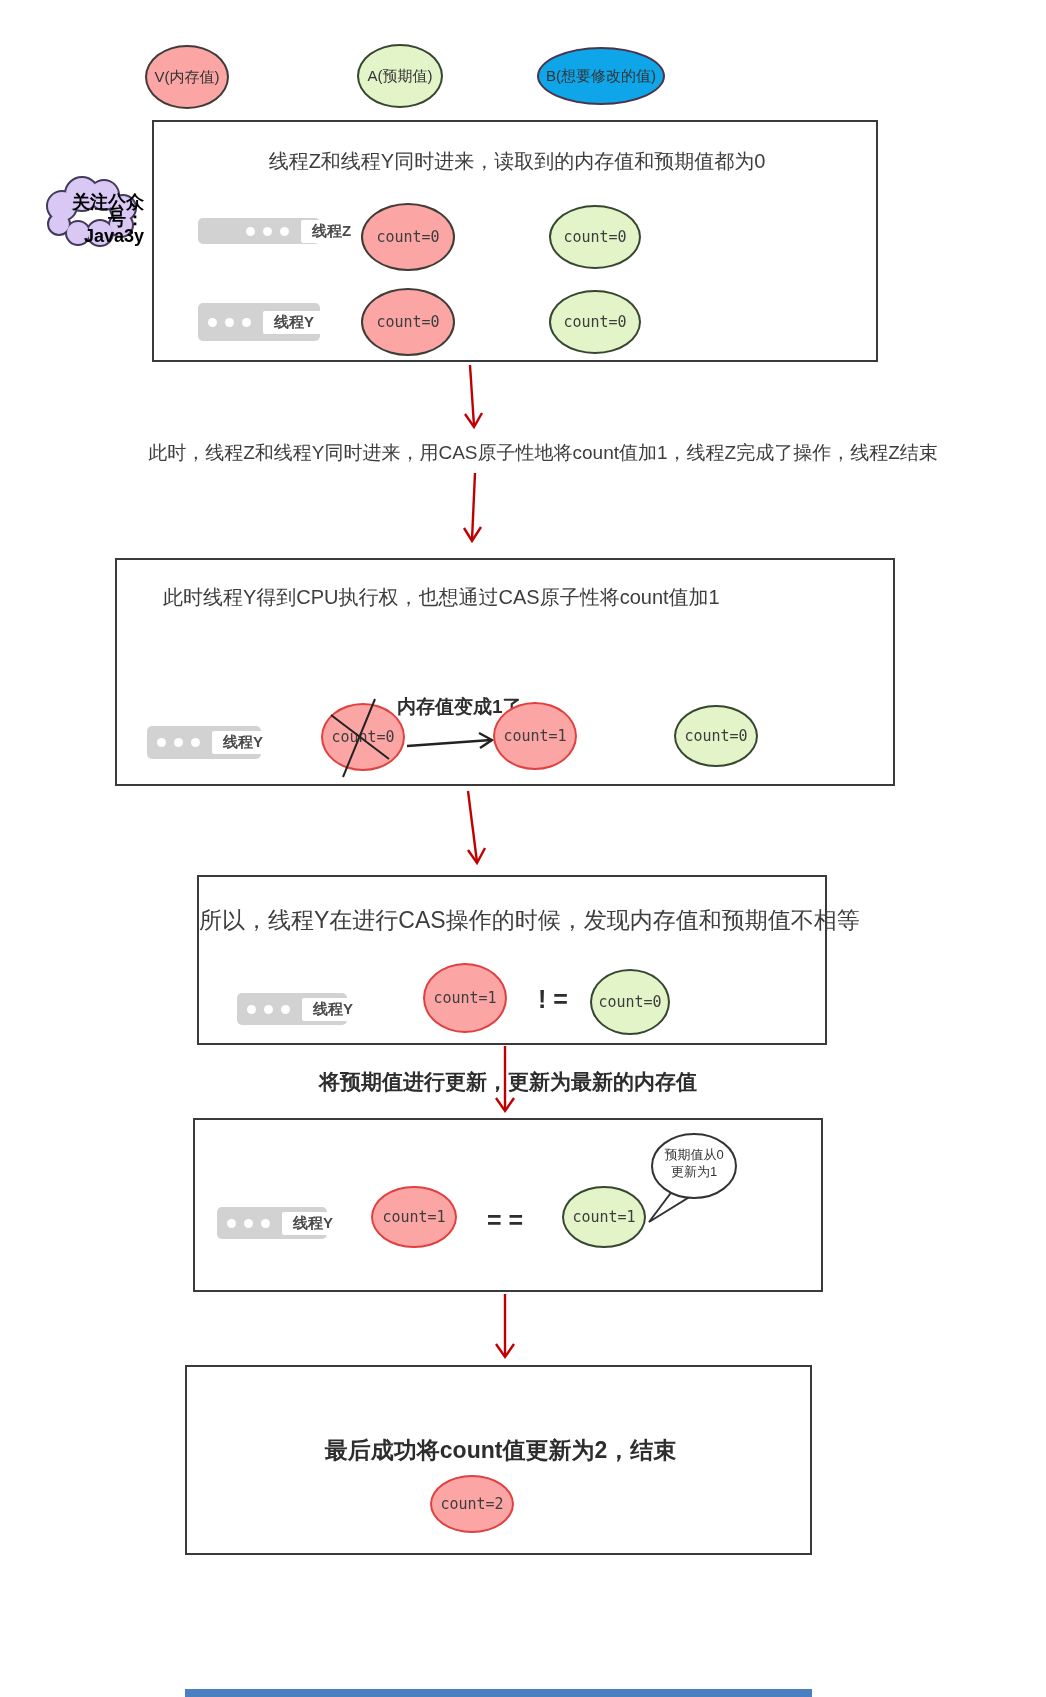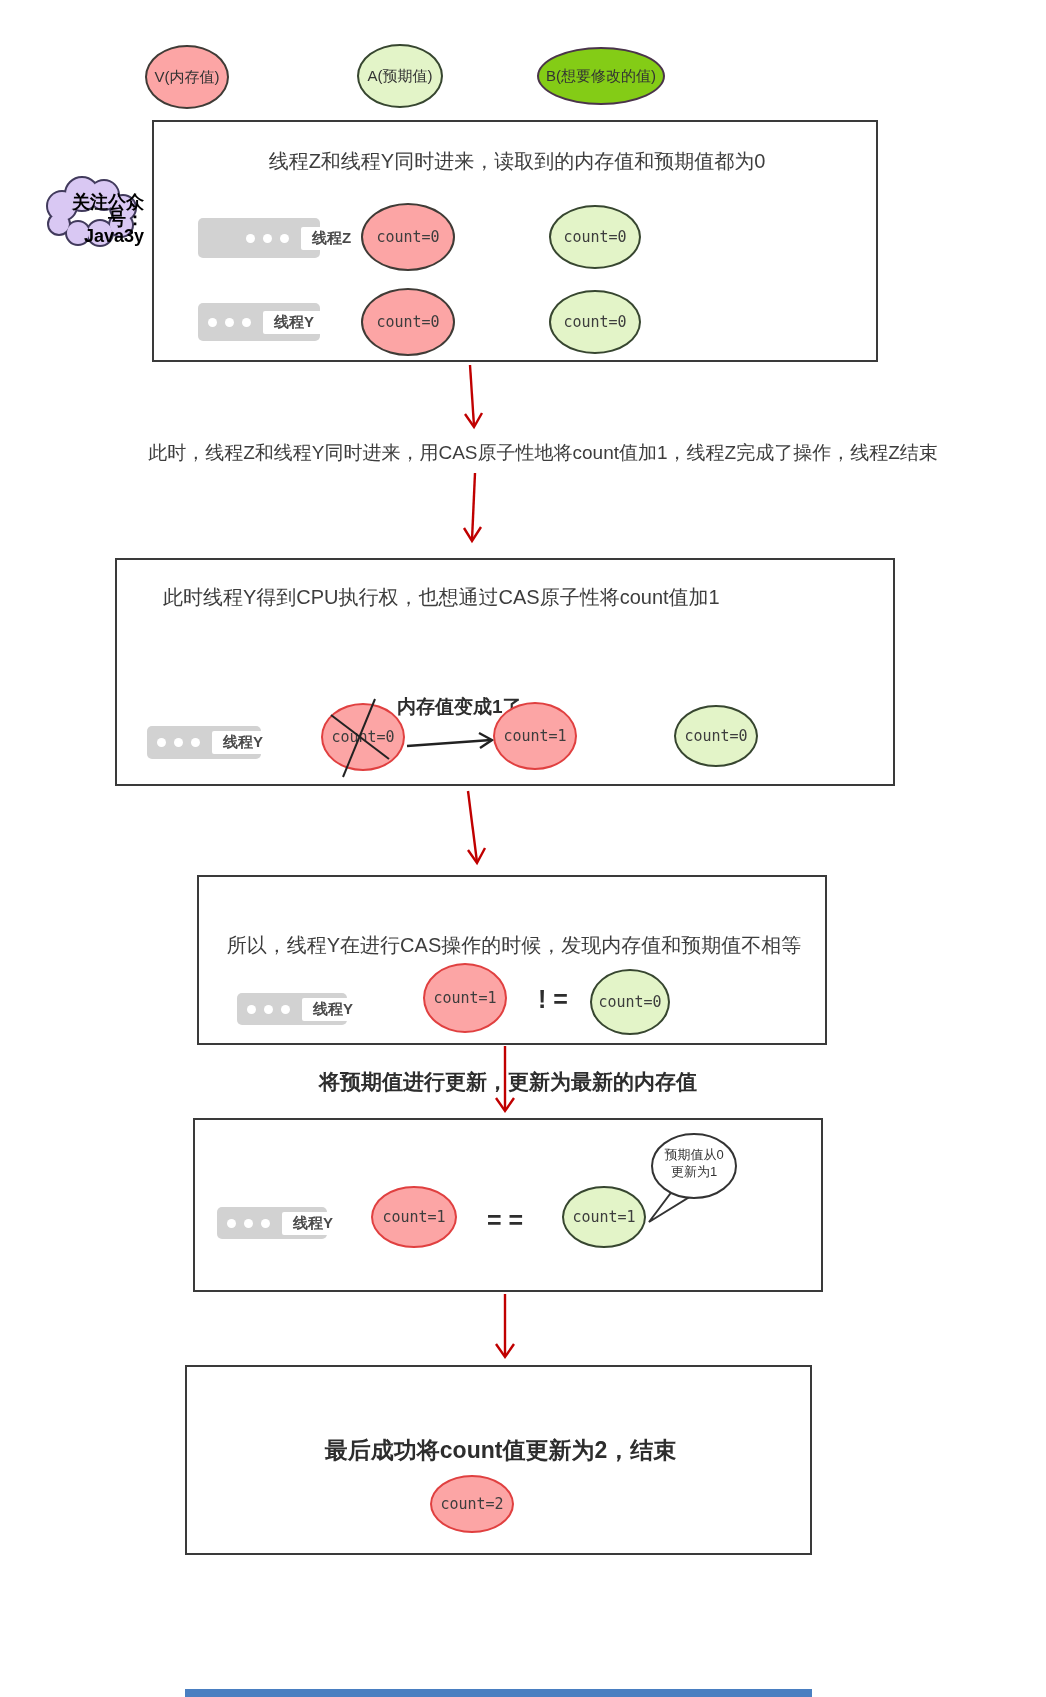--- a/index.html
+++ b/index.html
@@ -9,21 +9,21 @@
   }
   .abs { position:absolute; }
   
   .panel { position:absolute; background:#fff; border:2px solid #3a3a3a; box-sizing:border-box; }
   
   .ell { position:absolute; border-radius:50%; display:flex; align-items:center; justify-content:center; box-sizing:border-box; text-align:center; }
   .ell .cnt { font-family:"DejaVu Sans Mono","Liberation Mono",monospace; font-size:15px; color:#3d3d3d; }
   .ell .lab { font-size:15px; color:#333; }
   .fill-mem { background:#fca5a5; }
   .fill-exp { background:#e3f4c8; }
-  .fill-mod { background:#84cc16; }
+  .fill-mod { background:#0ea5e9; }
   .bd-dark  { border:2.5px solid #3f3b36; }
   .bd-red   { border:2.5px solid #e04040; }
   .bd-green { border:2.5px solid #374630; }
   .bd-pink  { border:2.5px solid #4a344a; }
   
   .chip { position:absolute; background:#d2d2d2; border-radius:5px; display:flex; align-items:center; padding:0 10px; box-sizing:border-box; }
   .chip .dot { width:9px; height:9px; border-radius:50%; background:#ffffff; margin-right:8px; flex:0 0 auto; }
   .chip .chip-label { background:#ffffff; border-radius:2px; font-weight:bold; font-size:15px; color:#4a4a4a; padding:2px 11px; margin-left:4px; white-space:nowrap; }
   
   .t { position:absolute; white-space:nowrap; }
@@ -77,21 +77,21 @@
     </svg>
     <div class="cloud-text">
       <span style="display:block;">关注公众号：</span>
       <span style="display:block;">Java3y</span>
     </div>
   </div>
 
   <div class="panel" style="left:152px; top:120px; width:726px; height:242px;">
     <div class="t tc" style="left:0; top:26px; width:726px; font-size:20px;">线程Z和线程Y同时进来，读取到的内存值和预期值都为0</div>
 
-    <div class="chip" style="left:44px; top:96px; width:122px; height:40px;padding-left:48px;">
+    <div class="chip" style="left:44px; top:96px; width:122px; height:26px;padding-left:48px;">
       <span class="dot"></span>
         <span class="dot"></span>
         <span class="dot"></span>
       <span class="chip-label">线程Z</span>
     </div>
     <div class="ell fill-mem bd-dark" style="left:207px; top:81px; width:94px; height:68px;">
       <span class="cnt">count=0</span>
     </div>
     <div class="ell fill-exp bd-green" style="left:395px; top:83px; width:92px; height:64px;">
       <span class="cnt">count=0</span>
@@ -156,21 +156,21 @@
       <span class="cnt">count=0</span>
     </div>
   </div>
 
   <svg class="arr" style="left:450px; top:790px;" width="44" height="84">
     <line x1="18" y1="1" x2="27" y2="72" stroke="#c00000" stroke-width="2.4"></line>
     <polyline points="18,60 27,73 35,58" fill="none" stroke="#c00000" stroke-width="2.4"></polyline>
   </svg>
 
   <div class="panel" style="left:197px; top:875px; width:630px; height:170px;">
-    <div class="t tc" style="left:0; top:28px; width:630px; font-size:20px;margin-top:27px;">所以，线程Y在进行CAS操作的时候，发现内存值和预期值不相等</div>
+    <div class="t tc" style="left:0; top:28px; width:630px; font-size:23px;">所以，线程Y在进行CAS操作的时候，发现内存值和预期值不相等</div>
 
     <div class="chip" style="left:38px; top:116px; width:110px; height:32px;">
       <span class="dot"></span>
         <span class="dot"></span>
         <span class="dot"></span>
       <span class="chip-label">线程Y</span>
     </div>
 
     <div class="ell fill-mem bd-red" style="left:224px; top:86px; width:84px; height:70px;">
       <span class="cnt">count=1</span>

